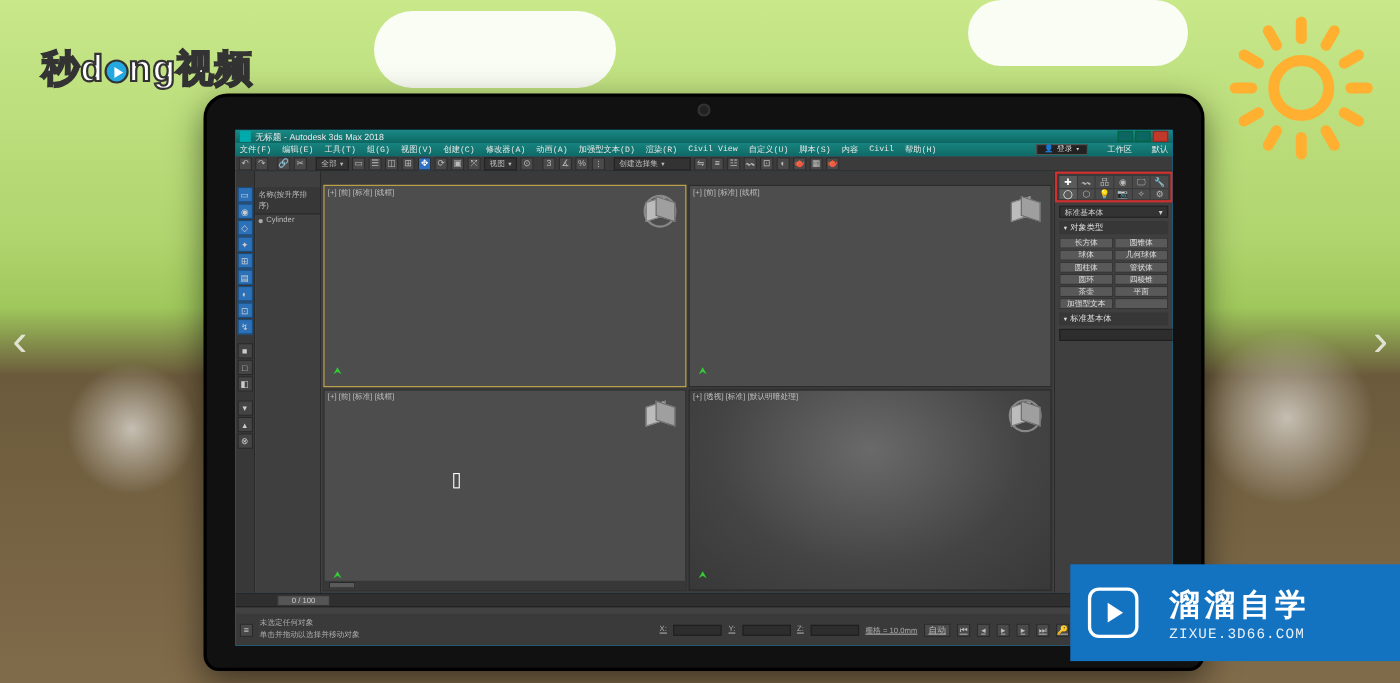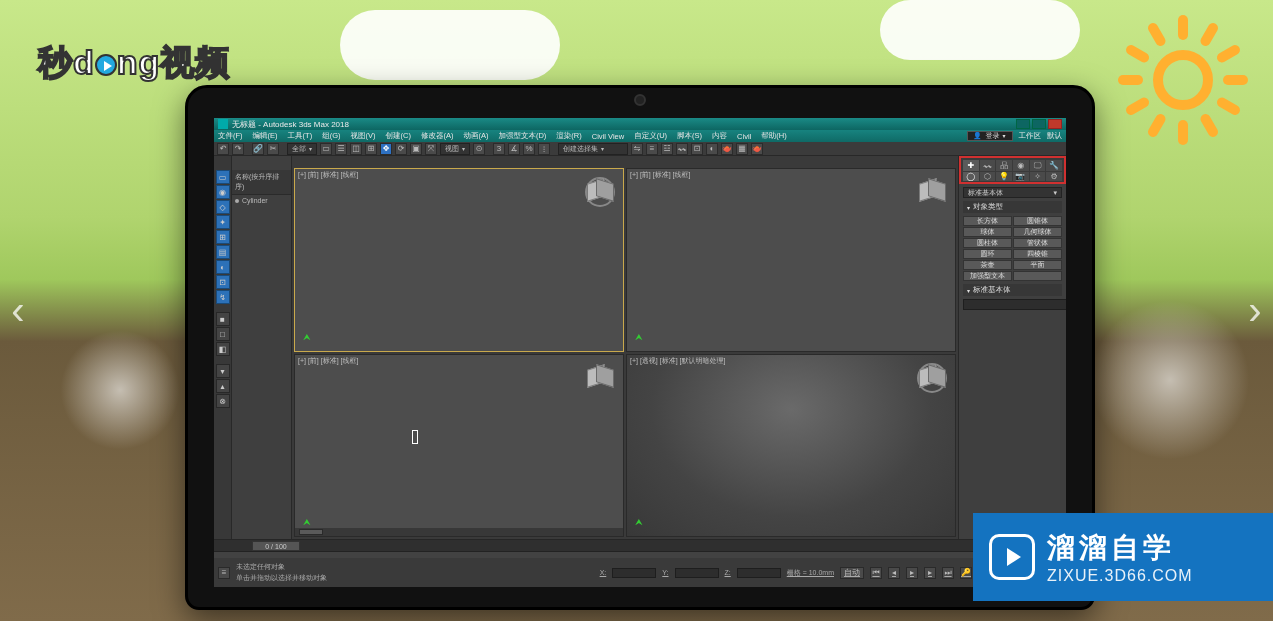--- a/index.html
+++ b/index.html
@@ -22,22 +22,22 @@
   .monitor { position:absolute; left:185px; top:85px; width:910px; height:525px; background:#111; border-radius:22px 22px 14px 14px; border:3px solid #000; box-shadow: 0 10px 30px rgba(0,0,0,0.5); }
   .camera { position:absolute; left:50%; top:6px; width:12px; height:12px; margin-left:-6px; background:#222; border-radius:50%; border:2px solid #333; }
   .screen { position:absolute; left:26px; top:30px; right:26px; bottom:20px; background:#0ea5e9; overflow:hidden; font-size:8px; color:#ccc; }
 
   
   .titlebar { height:12px; background: linear-gradient(#1a8a86,#0d6662); display:flex; align-items:center; padding:0 4px; color:#eaeaea; }
   .titlebar .winbtns { margin-left:auto; display:flex; gap:2px; }
   .titlebar .winbtns span { width:14px; height:10px; background:#0d6662; border:1px solid #064; display:inline-block; }
   .titlebar .winbtns .cl { background:#c0392b; border-color:#922; }
 
-  .menubar { height:12px; background: linear-gradient(#17837f,#0f6a66); display:flex; align-items:center; padding:0 4px; gap:10px; color:#e6e6e6; font-size:7.5px; white-space:nowrap; }
-  .menubar .right { margin-left:auto; display:flex; gap:6px; align-items:center; }
+  .menubar { height:12px; background: linear-gradient(#17837f,#0f6a66); display:flex; align-items:center; padding:0 4px; gap:10px; color:#e6e6e6; font-size:7.5px; white-space:nowrap;font-family:Liberation Mono, monospace; }
+  .menubar .right { margin-left:auto; display:flex; gap:18px; align-items:center; }
   .menubar .combo { background:#222; border:1px solid #555; padding:0 6px; height:10px; line-height:10px; color:#ddd; font-size:7px; display:inline-flex; align-items:center; gap:3px;}
   .menubar .combo::after { content:"▾"; font-size:6px; }
 
   .toolbar { height:14px; background:#3b3b3b; border-bottom:1px solid #282828; display:flex; align-items:center; padding:0 3px; gap:3px; }
   .tbtn { width:12px; height:12px; background:#4a4a4a; border:1px solid #2b2b2b; display:flex; align-items:center; justify-content:center; font-size:8px; color:#bbb; }
   .tbtn.blue { background:#2e71c2; color:#fff; }
   .tbtn.sep { width:2px; background:transparent; border:none; }
   .tcombo { height:12px; background:#333; border:1px solid #222; padding:0 4px; font-size:7px; color:#bbb; display:flex; align-items:center; gap:3px; }
   .tcombo::after { content:"▾"; font-size:6px; }
 
@@ -104,25 +104,25 @@
 
   
   .caption { position:absolute; left:92px; top:406px; }
   .caption .row1 { width:300px; height:26px; background:#e8e8e8; display:flex; align-items:center; justify-content:center; font-size:18px; font-weight:600; color:#222;}
   .caption .row2wrap { display:flex; }
   .caption .row2 { width:370px; height:34px; background:#333; color:#fff; display:flex; align-items:center; padding-left:12px; font-size:17px;}
   .caption .bar { width:8px; height:34px; background:#1aa6a6; }
   .caption .cursor { position:absolute; left:320px; top:24px; width:6px; height:14px; border:1px solid #fff;}
 
   
-  .brand { position:absolute; right:0; bottom:20px; width:300px; height:88px; background:#1473c0; display:flex; align-items:center; padding-left:16px; gap:12px; color:#fff; }
+  .brand { position:absolute; right:0; bottom:20px; width:300px; height:88px; background:#1473c0; display:flex; align-items:center; padding-left:16px; gap:28px; color:#fff;font-family:Liberation Mono, monospace; }
   .brand .picon { width:46px; height:46px; border:3px solid #fff; border-radius:10px; display:flex; align-items:center; justify-content:center; }
   .brand .picon::after { content:""; border-left:14px solid #fff; border-top:9px solid transparent; border-bottom:9px solid transparent; margin-left:4px;}
   .brand .t1 { font-size:28px; font-weight:700; letter-spacing:4px;}
-  .brand .t2 { font-size:16px; letter-spacing:1px; opacity:.9;}
+  .brand .t2 { font-size:13px; letter-spacing:1px; opacity:.9;}
 </style>
 </head>
 <body>
 
 <div class="bokeh" style="left:60px; top:330px; width:120px; height:120px;"></div>
 <div class="bokeh" style="left:1090px; top:300px; width:160px; height:160px;"></div>
 <div class="cloud" style="left:340px; top:10px; width:220px; height:70px;"></div>
 <div class="cloud" style="left:880px; top:0px; width:200px; height:60px;"></div>
 <div class="sun">
   <div class="core"></div>

